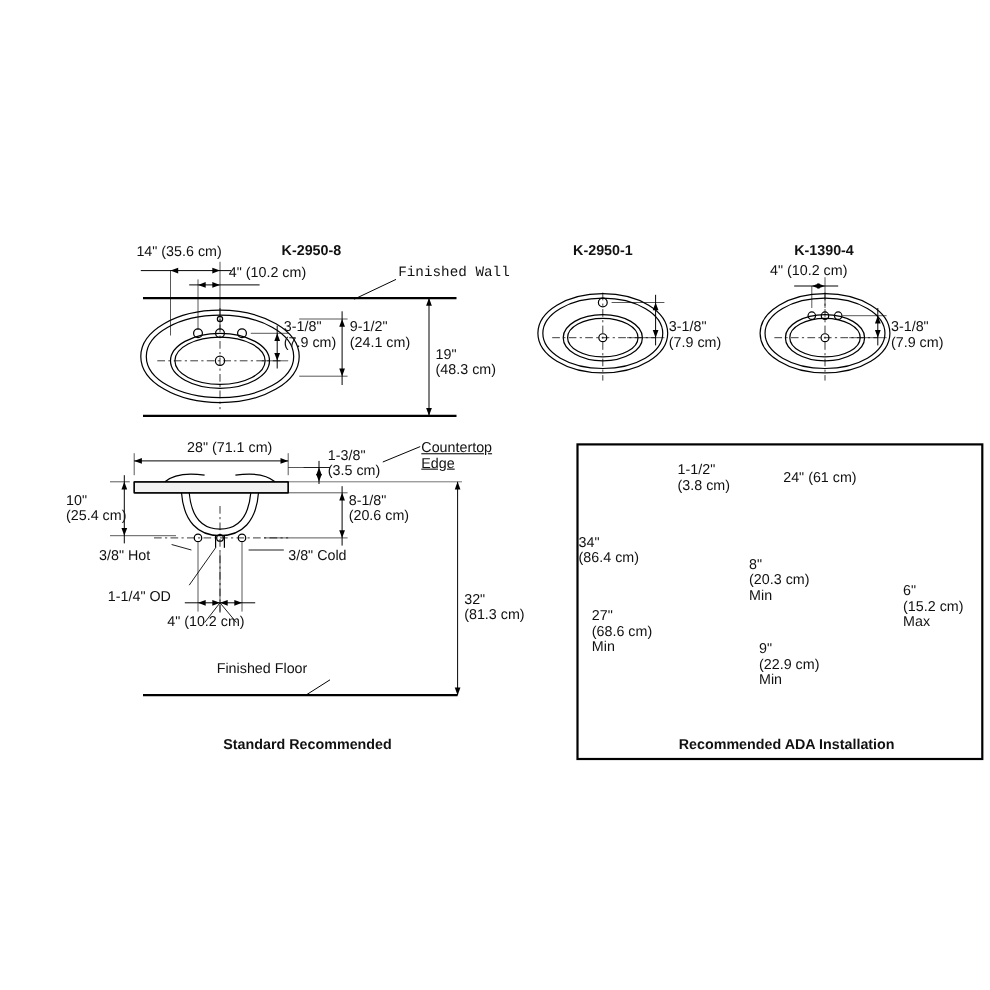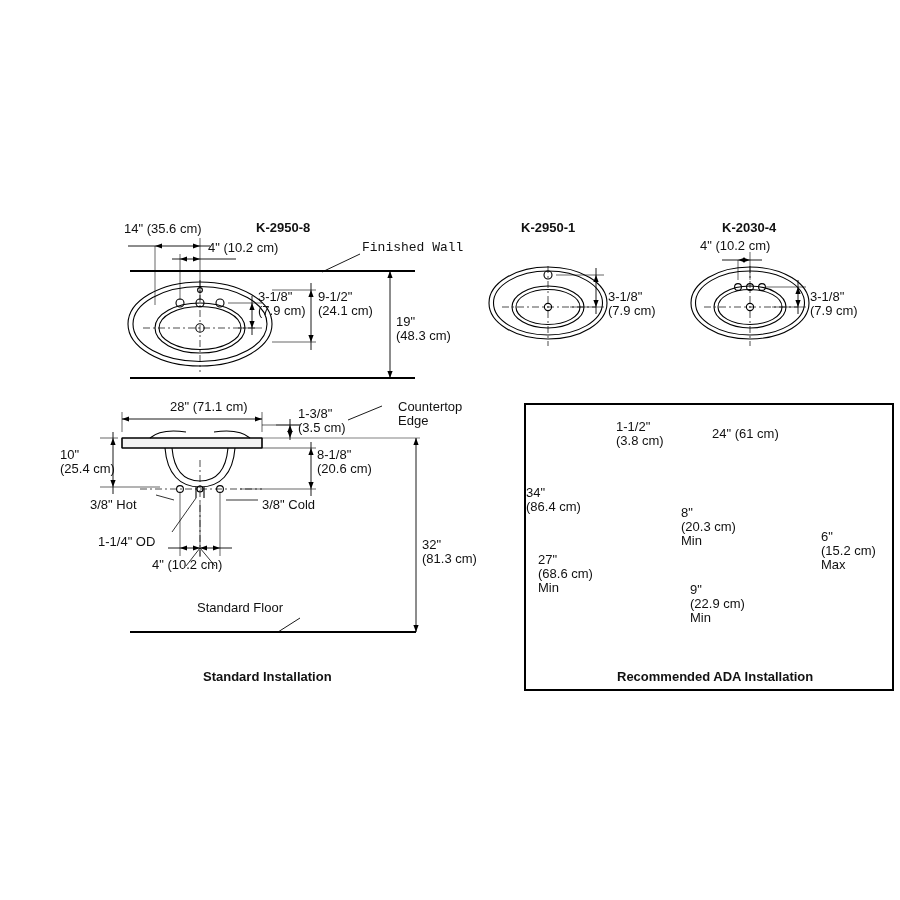--- a/index.html
+++ b/index.html
@@ -265,21 +265,21 @@
 
       <line x1="786" y1="556" x2="748" y2="528" stroke-width="0.8"></line>
       <line x1="816" y1="580" x2="800" y2="580" stroke-width="0.8"></line>
     </g>
   </svg>
 
   <div class="box-ada"></div>
 
   <div class="lbl bold" style="left:243px; top:221px;padding-left:13px;">K-2950-8</div>
   <div class="lbl bold" style="left:521px; top:221px;">K-2950-1</div>
-  <div class="lbl bold" style="left:722px; top:221px;">K-2030-4</div>
+  <div class="lbl bold" style="left:722px; top:221px;">K-1390-4</div>
 
   <div class="lbl" style="left:124px; top:222px;">14" (35.6 cm)</div>
   <div class="lbl" style="left:208px; top:241px;">4" (10.2 cm)</div>
   <div class="lbl" style="left:258px; top:290px;">3-1/8"
 (7.9 cm)</div>
   <div class="lbl" style="left:318px; top:290px;">9-1/2"
 (24.1 cm)</div>
   <div class="lbl" style="left:396px; top:315px;">19"
 (48.3 cm)</div>
   <div class="lbl" style="left:362px; top:241px;font-family:Liberation Mono, monospace;">Finished Wall</div>
@@ -293,28 +293,28 @@
 
   <div class="lbl" style="left:170px; top:400px;">28" (71.1 cm)</div>
   <div class="lbl" style="left:298px; top:407px;">1-3/8"
 (3.5 cm)</div>
   <div class="lbl" style="left:317px; top:448px;">8-1/8"
 (20.6 cm)</div>
   <div class="lbl" style="left:60px; top:448px;">10"
 (25.4 cm)</div>
   <div class="lbl" style="left:422px; top:538px;">32"
 (81.3 cm)</div>
-  <div class="lbl" style="left:398px; top:400px;">Countertop
+  <div class="lbl" style="left:383px; top:400px;text-decoration:underline;">Countertop
 Edge</div>
   <div class="lbl" style="left:90px; top:498px;">3/8" Hot</div>
   <div class="lbl" style="left:262px; top:498px;">3/8" Cold</div>
   <div class="lbl" style="left:98px; top:535px;">1-1/4" OD</div>
   <div class="lbl" style="left:152px; top:558px;">4" (10.2 cm)</div>
-  <div class="lbl" style="left:197px; top:601px;">Standard Floor</div>
-  <div class="lbl bold" style="left:203px; top:670px;">Standard Installation</div>
+  <div class="lbl" style="left:197px; top:601px;">Finished Floor</div>
+  <div class="lbl bold" style="left:203px; top:670px;">Standard Recommended</div>
 
   <div class="lbl" style="left:616px; top:420px;">1-1/2"
 (3.8 cm)</div>
   <div class="lbl" style="left:712px; top:427px;">24" (61 cm)</div>
   <div class="lbl" style="left:526px; top:486px;">34"
 (86.4 cm)</div>
   <div class="lbl" style="left:538px; top:553px;">27"
 (68.6 cm)
 Min</div>
   <div class="lbl" style="left:681px; top:506px;">8"

